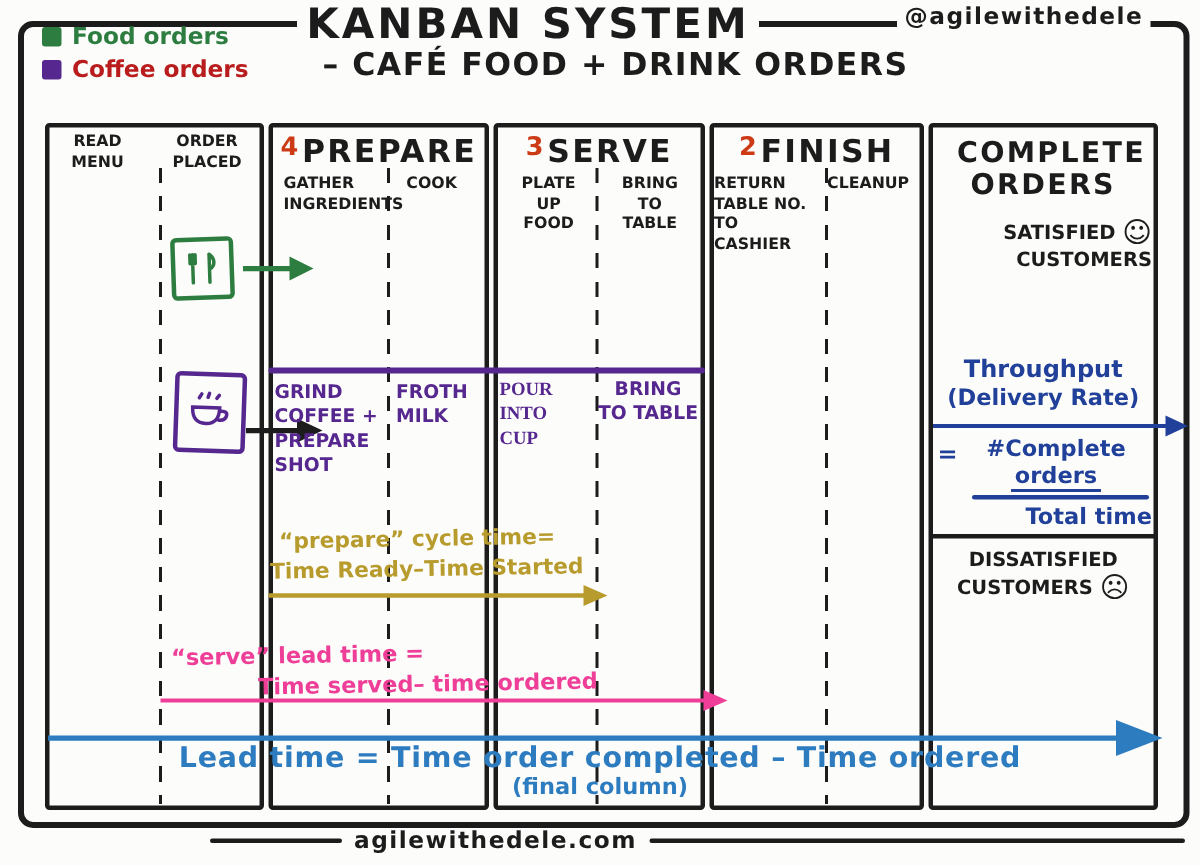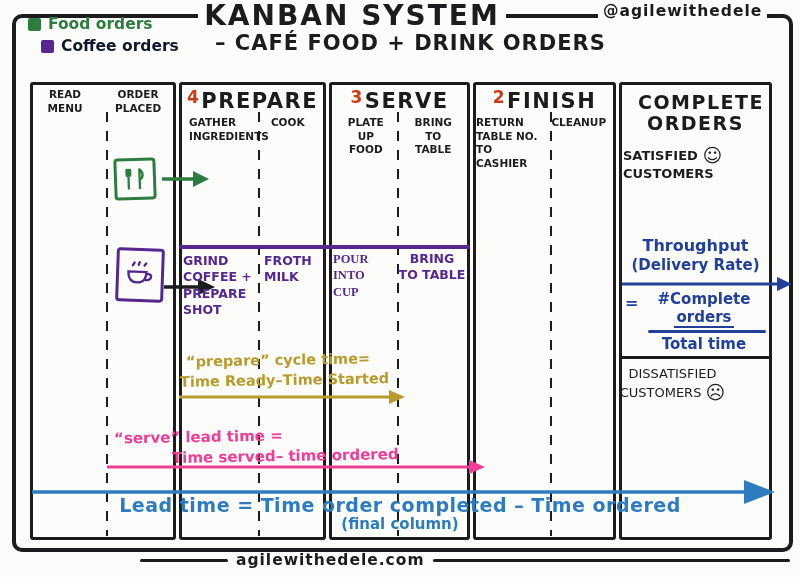--- a/index.html
+++ b/index.html
@@ -42,21 +42,21 @@
 <body>
 
 <div class="wrap">
 
   <div class="frame"></div>
 
   <div class="legend-item" style="left:28px;top:15px;color:#2e7d40;">
     <span class="swatch" style="background:#2e7d40;"></span>
     <span>Food orders</span>
   </div>
-  <div class="legend-item" style="left:28px;top:37px;color:#0f172a;margin-left:13px;">
+  <div class="legend-item" style="left:28px;top:37px;color:#b91c1c;">
     <span class="swatch" style="background:#55278f;"></span>
     <span>Coffee orders</span>
   </div>
 
   <div class="title">KANBAN SYSTEM</div>
   <div class="subtitle">– CAFÉ FOOD + DRINK ORDERS</div>
   <div class="handle">@agilewithedele</div>
 
   <div class="col" style="left:30px;width:146px;">
     <div class="subrow">
@@ -146,43 +146,43 @@
     <polygon points="363,2 379,9 363,16" fill="#ee3e97"></polygon>
   </svg>
 
   <svg class="abs" style="left:30px;top:479px;" width="746" height="26">
     <line x1="2" y1="13" x2="716" y2="13" stroke="#2e7cc0" stroke-width="3.5"></line>
     <polygon points="714,1 745,13 714,25" fill="#2e7cc0"></polygon>
   </svg>
   <div class="abs ann-blue center" style="left:60px;top:494px;width:680px;font-size:19px;letter-spacing:0.5px;">Lead time = Time order completed – Time ordered</div>
   <div class="abs ann-blue center" style="left:60px;top:515px;width:680px;font-size:15px;">(final column)</div>
 
-  <div class="abs" style="left:623px;top:144px;width:145px;text-align:left;font-size:13px;font-weight:bold;">
+  <div class="abs" style="left:623px;top:144px;width:145px;text-align:right;font-size:13px;font-weight:bold;">
     <span>SATISFIED</span>
     <span style="font-size:19px;vertical-align:-2px;">☺</span><br>
     <span>CUSTOMERS</span>
   </div>
 
   <div class="abs navy center" style="left:619px;top:236px;width:153px;font-size:16px;">Throughput</div>
   <div class="abs navy center" style="left:619px;top:256px;width:153px;font-size:15px;">(Delivery Rate)</div>
   <svg class="abs" style="left:621px;top:276px;" width="172" height="16">
     <line x1="1" y1="8" x2="157" y2="8" stroke="#20409a" stroke-width="2.8"></line>
     <polygon points="156,1 171,8 156,15" fill="#20409a"></polygon>
   </svg>
   <div class="abs navy" style="left:625px;top:293px;font-size:16px;">=</div>
   <div class="abs navy center" style="left:640px;top:290px;width:128px;font-size:15px;">#Complete</div>
   <div class="abs navy center" style="left:640px;top:308px;width:128px;font-size:15px;">
     <span style="border-bottom:2.5px solid #20409a;padding:0 3px;">orders</span>
   </div>
   <div class="abs" style="left:648px;top:330px;width:118px;height:3px;background:#20409a;border-radius:2px;"></div>
-  <div class="abs navy center" style="left:640px;top:335px;width:128px;font-size:15px;">Total time</div>
+  <div class="abs navy center" style="left:640px;top:335px;width:128px;font-size:15px;text-align:right;">Total time</div>
 
   <div class="abs" style="left:621px;top:356px;width:149px;height:3px;background:#1c1c1c;"></div>
 
-  <div class="abs" style="left:596px;top:366px;width:153px;text-align:center;font-size:13px;font-weight:normal;">
+  <div class="abs" style="left:619px;top:366px;width:153px;text-align:center;font-size:13px;font-weight:bold;">
     <span>DISSATISFIED</span><br>
     <span>CUSTOMERS</span>
     <span style="font-size:19px;vertical-align:-2px;">☹</span>
   </div>
 
   <div class="watermark">
     <div class="wline" style="width:88px;"></div>
     <span>agilewithedele.com</span>
     <div class="wline" style="flex:1;"></div>
   </div>

